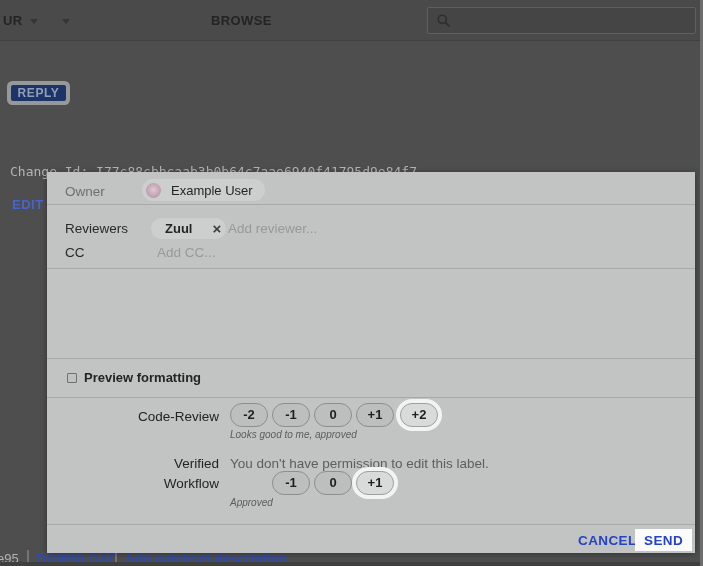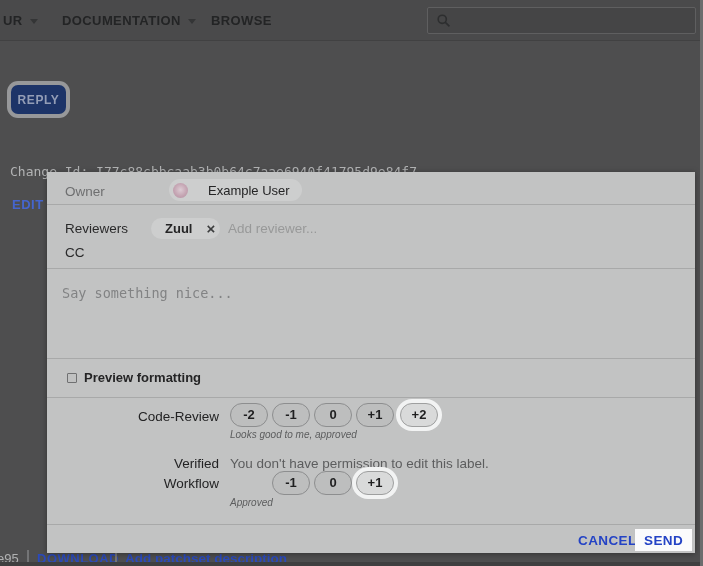--- a/index.html
+++ b/index.html
@@ -18,22 +18,22 @@
   .searchbox { position:absolute; left:427px; top:7px; width:269px; height:27px;
                background:#454546; border:1px solid #5f5f60; border-radius:2px;
                display:flex; align-items:center; padding-left:8px; gap:6px; }
   .searchbox input { flex:1; height:100%; background:transparent; border:none; outline:none;
                      color:#c9caca; font-size:13px; font-family:inherit; }
 
   
   .scrollbar { position:absolute; right:0; top:0; width:3px; height:566px; background:#6c6d6e; z-index:50; }
 
   
-  .reply-btn { position:absolute; left:11px; top:85px; width:55px; height:29px;
-               background:#1d3468; border:none; border-radius:7px; color:#939db6;
+  .reply-btn { position:absolute; left:11px; top:85px; width:55px; height:16px;
+               background:#1d3468; border:none; border-radius:2px; color:#939db6;
                font-size:12px; font-weight:700; letter-spacing:.6px; font-family:inherit;
                box-shadow:0 0 0 4px #97989a; cursor:pointer; }
   .mono-line { position:absolute; left:10px; color:#b2b3b4; font-family:"DejaVu Sans Mono","Liberation Mono",monospace;
                font-size:13px; white-space:pre; }
   .mono-1 { top:129px; } .mono-2 { top:164px; }
   .edit-link { position:absolute; left:12px; top:197px; color:#4565cd; font-size:13px;
                font-weight:700; letter-spacing:.5px; cursor:pointer; }
 
   
   .sha-frag { position:absolute; left:-3px; top:551px; color:#b0b1b2; font-size:13px; }
@@ -50,24 +50,24 @@
             background:#c2c3c3; z-index:20; box-shadow:0 1px 6px rgba(0,0,0,.35); }
   .dlg-divider { position:absolute; left:0; width:648px; height:1px; background:#a8a9a9; }
   .dv-1 { top:32px; } .dv-2 { top:96px; } .dv-3 { top:186px; } .dv-4 { top:225px; } .dv-5 { top:352px; }
 
   .row-label-gray { position:absolute; left:18px; color:#6e6f70; font-size:13.5px; }
   .row-label-dark { position:absolute; left:18px; color:#2a2a2b; font-size:13.5px; }
   .owner-label { top:12px; } .reviewers-label { top:49px; } .cc-label { top:73px; }
 
   .chip { position:absolute; display:flex; align-items:center; background:#cdcece;
           border-radius:11px; color:#252526; font-size:13px; }
-  .owner-chip { left:122px; top:7px; height:22px; padding:0 12px 0 4px; gap:20px;text-align:right; }
+  .owner-chip { left:95px; top:7px; height:22px; padding:0 12px 0 4px; gap:10px;text-align:right; }
   .avatar { width:15px; height:15px; border-radius:50%;
             background:radial-gradient(circle at 50% 45%, #dccbd3 0%, #c5a5b3 55%, #b18c9f 100%); }
-  .zuul-chip { left:104px; top:46px; height:21px; padding:0 5px 0 14px; gap:14px; font-weight:600; cursor:default; }
+  .zuul-chip { left:104px; top:46px; height:21px; padding:0 5px 0 14px; gap:20px; font-weight:600; cursor:default; }
   .chip-x { color:#3c3d3e; font-size:15px; font-weight:700; line-height:1; cursor:pointer; }
 
   .inline-input { position:absolute; background:transparent; border:none; outline:none;
                   font-family:inherit; font-size:13.5px; color:#2a2a2b; }
   .inline-input::placeholder { color:#989999; opacity:1; }
   .add-reviewer { left:181px; top:46px; width:150px; height:20px; }
   .add-cc { left:110px; top:70px; width:150px; height:20px; }
 
   .comment-area { position:absolute; left:0; top:97px; width:648px; height:89px;
                   background:transparent; border:none; outline:none; resize:none;
@@ -107,21 +107,20 @@
 <body>
 
 <div id="screen">
 
   <div class="topnav">
     <div class="nav-item nav-ur">
       <span>UR</span>
       <span class="chev"></span>
     </div>
     <div class="nav-item nav-doc">
-      <span>DOCUMENTATION</span>
       <span class="chev"></span>
     </div>
     <div class="nav-item nav-browse">
       <span>BROWSE</span>
     </div>
     <div class="searchbox">
       <svg width="15" height="15" viewBox="0 0 24 24">
         <circle cx="10" cy="10" r="6.5" fill="none" stroke="#2d2e2f" stroke-width="2.6"></circle>
         <line x1="15" y1="15" x2="21.5" y2="21.5" stroke="#2d2e2f" stroke-width="2.6"></line>
       </svg>
@@ -153,24 +152,24 @@
     <div class="dlg-divider dv-1"></div>
 
     <div class="row-label-dark reviewers-label">Reviewers</div>
     <div class="chip zuul-chip">
       <span>Zuul</span>
       <span class="chip-x">×</span>
     </div>
     <input type="text" class="inline-input add-reviewer" placeholder="Add reviewer..." style="">
 
     <div class="row-label-dark cc-label">CC</div>
+    <input type="text" class="inline-input add-cc" placeholder="Add CC..." style="">
 
     <div class="dlg-divider dv-2"></div>
 
-    <textarea class="comment-area" placeholder="Say something nice..." style=""></textarea>
 
     <div class="dlg-divider dv-3"></div>
 
     <input type="checkbox" class="preview-check" style="">
     <div class="preview-label">Preview formatting</div>
 
     <div class="dlg-divider dv-4"></div>
 
     <div class="vote-label lbl-cr">Code-Review</div>
     <button class="pill cr-p1">-2</button>

